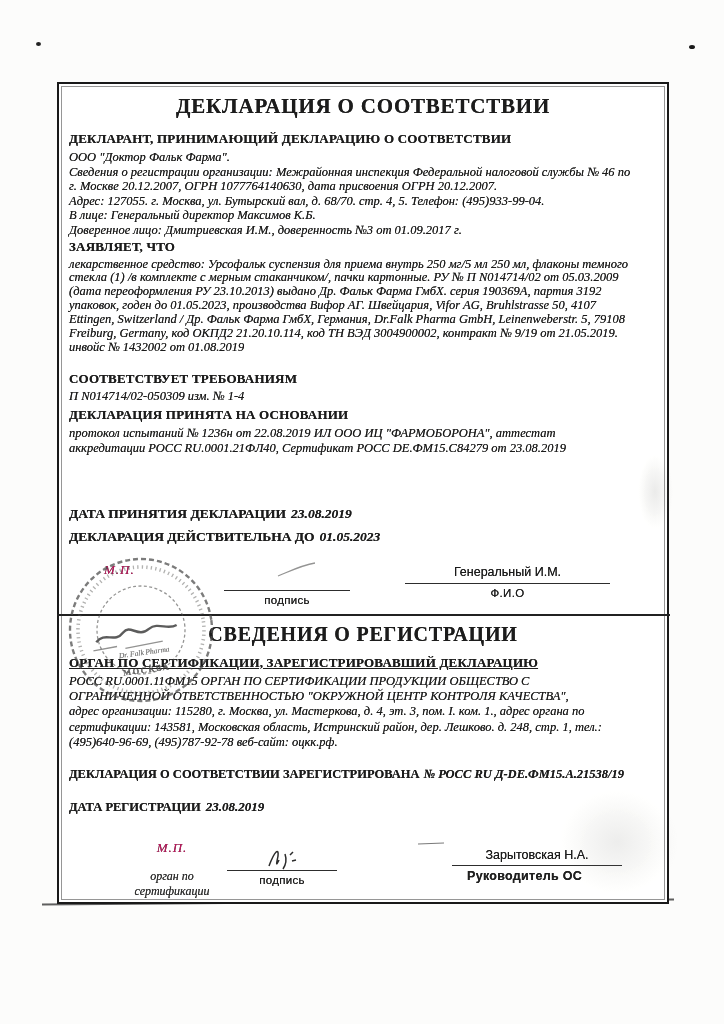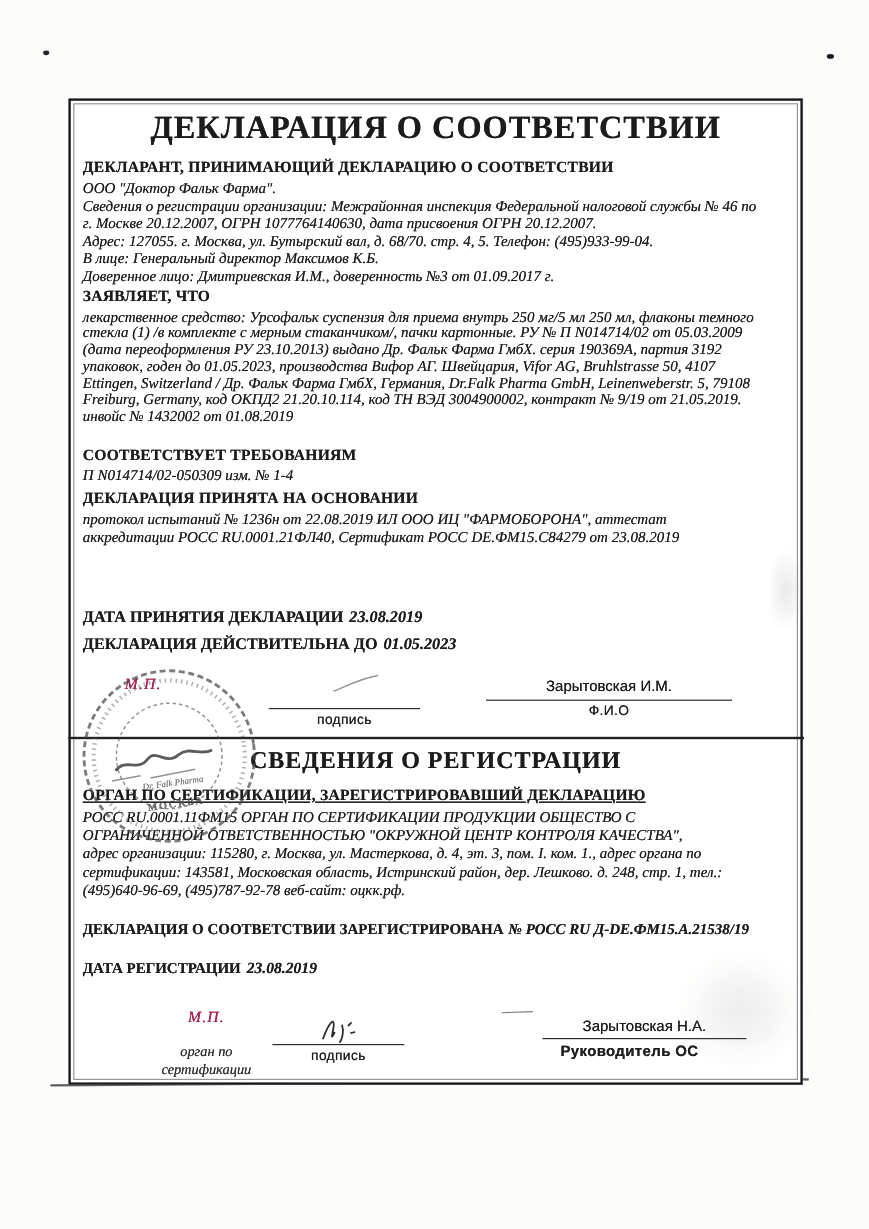--- a/index.html
+++ b/index.html
@@ -18,21 +18,21 @@
     background:#fdfdfc;
     text-shadow:0 0 0.45px rgba(25,25,25,.85);
     filter:blur(0.2px) contrast(1.03);
   }
   .inner-border{
     position:absolute;inset:2px;border:1px solid rgba(45,45,45,.5);
     pointer-events:none;
   }
   .doc-title{
     margin-top:9px;text-align:center;
-    font-size:27px;font-weight:bold;letter-spacing:.8px;line-height:26px;
+    font-size:21px;font-weight:bold;letter-spacing:.8px;line-height:26px;
   }
   .sec-heading{font-size:13px;font-weight:bold;letter-spacing:.2px;line-height:17px;}
   .mt-declarant{margin-top:11px;}
   .tlines{margin-top:3px;}
   .tline{font-style:italic;font-size:12.5px;line-height:14.6px;white-space:nowrap;}
   .declare-head{}
   .declare-lines .tline{line-height:13.9px;}
   .conform-head{margin-top:15px;}
   .conform-text{margin-top:2px;}
   .basis-head{margin-top:2px;}
@@ -142,21 +142,21 @@
       <div class="mp-label">М.П.</div>
     </div>
     <div class="col-sign">
       <svg class="pen-mark" width="42" height="18" viewBox="0 0 42 18">
         <path d="M2,16 C12,12 26,5 39,3" fill="none" stroke="rgba(60,60,60,.55)" stroke-width="1.3"></path>
       </svg>
       <div class="sig-line"></div>
       <div class="sig-caption">подпись</div>
     </div>
     <div class="col-name">
-      <div class="sig-name">Зарытовская И.М.</div>
+      <div class="sig-name">Генеральный И.М.</div>
       <div class="sig-line"></div>
       <div class="sig-caption">Ф.И.О</div>
     </div>
   </div>
 
   <div class="divider"></div>
 
   <div class="doc-title reg-title">СВЕДЕНИЯ О РЕГИСТРАЦИИ</div>
   <div class="sec-heading reg-head">ОРГАН ПО СЕРТИФИКАЦИИ, ЗАРЕГИСТРИРОВАВШИЙ ДЕКЛАРАЦИЮ</div>
   <div class="tlines reg-lines">

